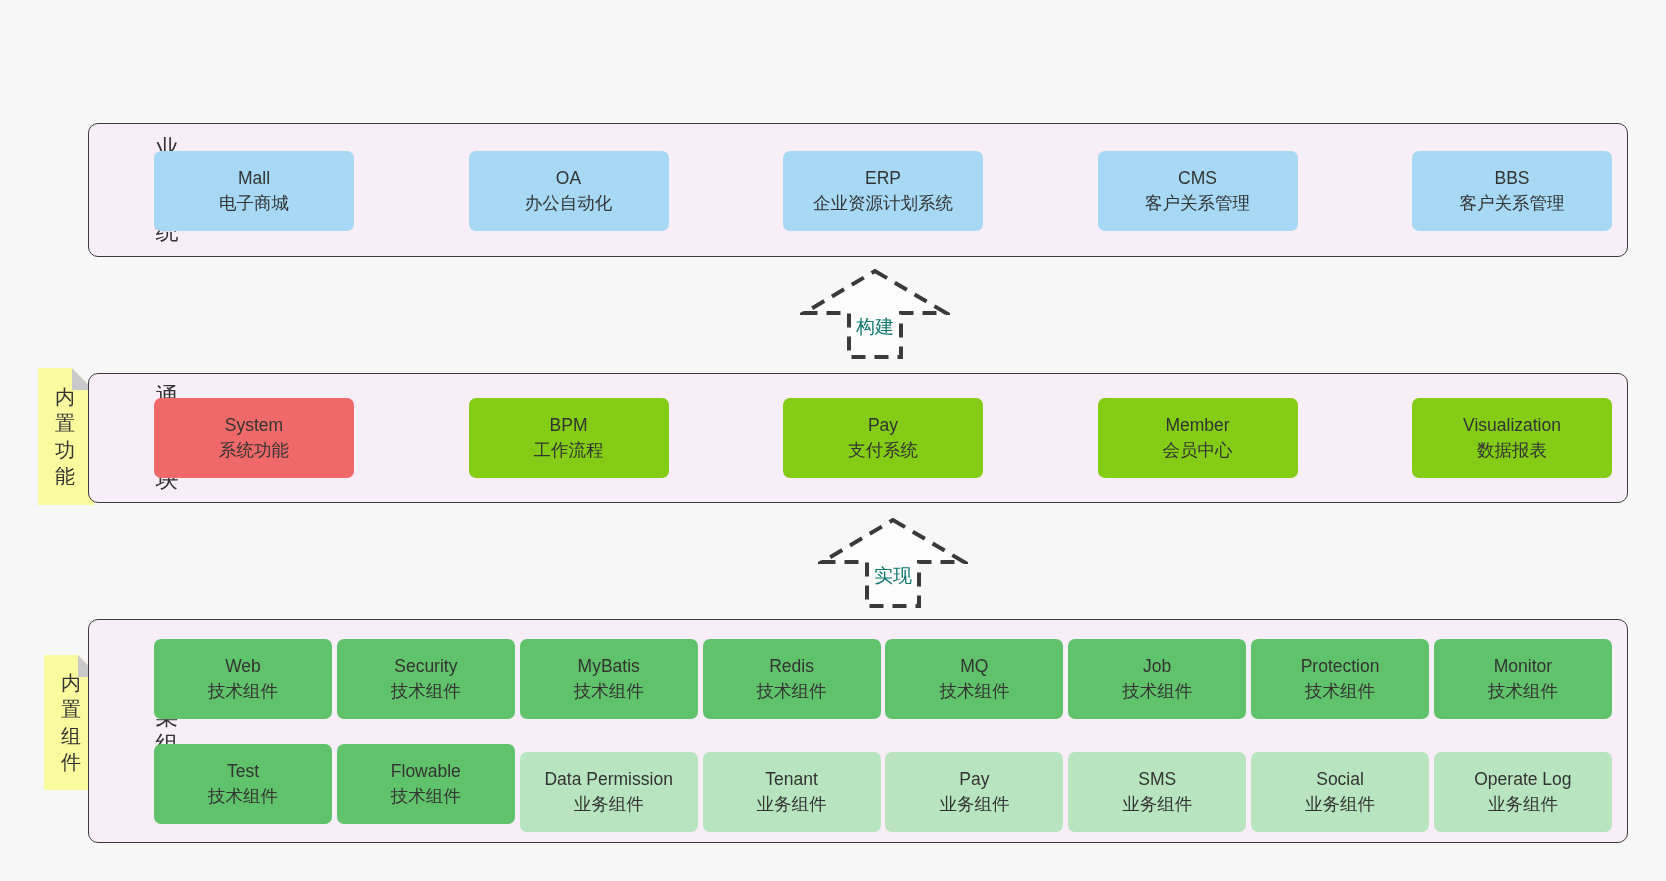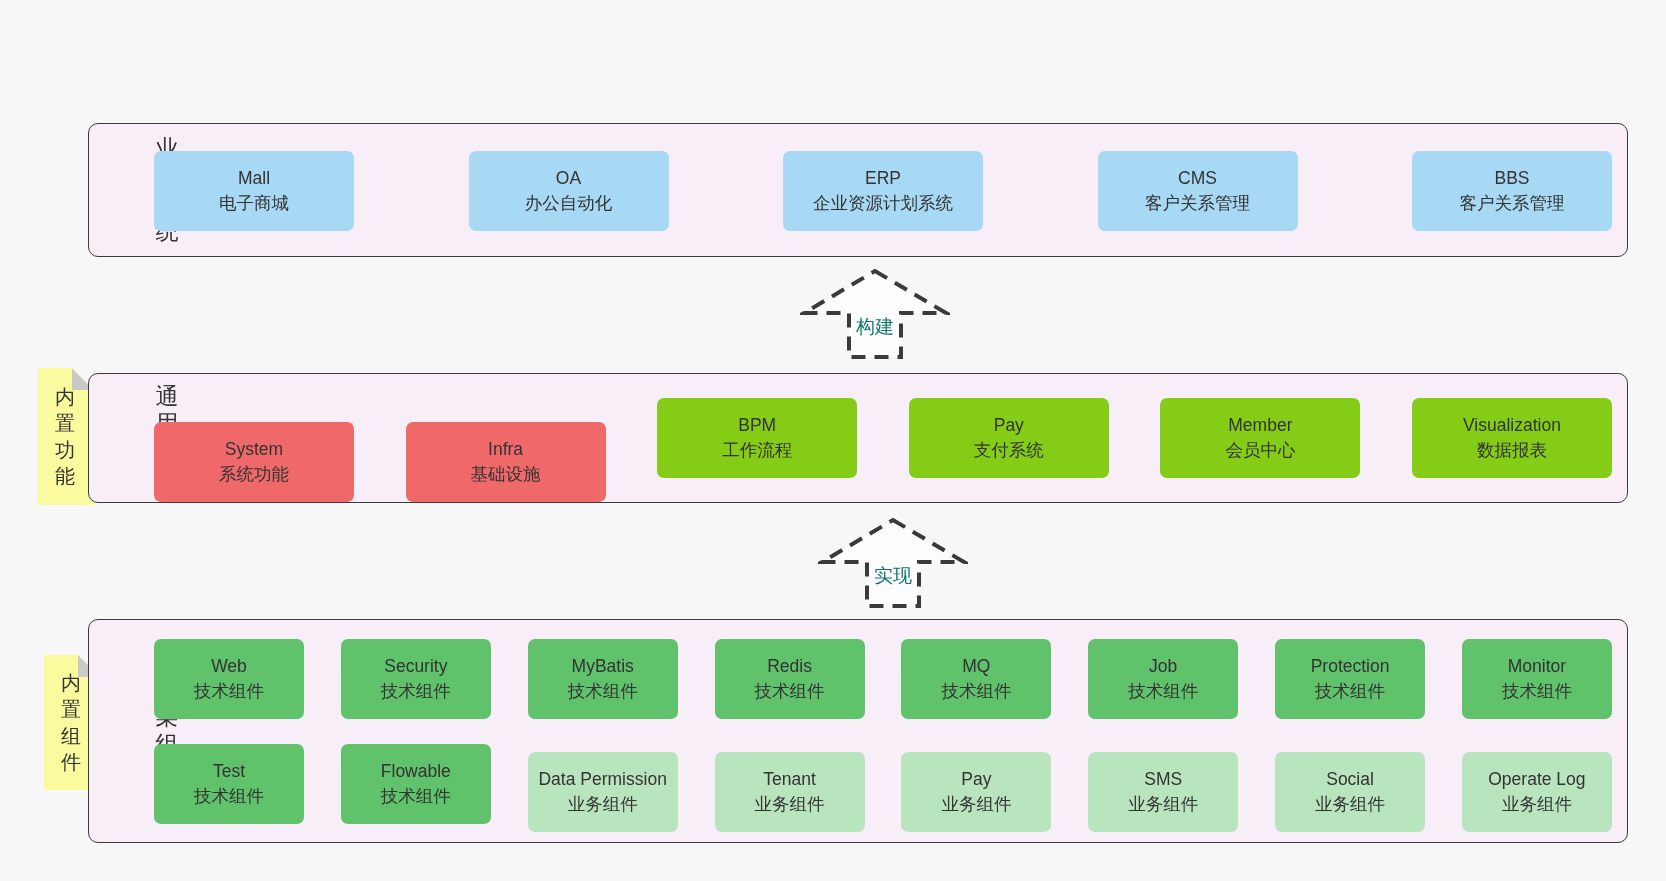--- a/index.html
+++ b/index.html
@@ -46,23 +46,23 @@
   #panel-components .row.r1{top:19px;}
   #panel-components .row.r2{top:124px;}
 
   .box{
     height:80px;border-radius:7px;
     display:flex;flex-direction:column;align-items:center;justify-content:center;
     font-size:17.5px;line-height:1.45;text-align:center;color:#333;
     padding:0 4px;box-sizing:border-box;
   }
   .w6{width:200px;}
-  .w8{width:150px;}
+  .w8{width:178px;}
   .blue{background:#a7d9f4;}
-  .red{background:#f0696a;margin-top:24px;}
+  .red{background:#f0696a;}
   .pink{background:#84cc16;text-align:right;}
   .gdark{background:#60c36c;}
   .glight{background:#b8e5bd;margin-top:8px;}
 
   
   .note{
     position:absolute;width:56px;background:#fafa9e;z-index:1;
     display:flex;align-items:center;justify-content:center;
     clip-path:polygon(0 0, calc(100% - 22px) 0, 100% 22px, 100% 100%, 0 100%);
   }
@@ -141,24 +141,20 @@
 
   <div class="panel" id="panel-modules">
     <div class="vlabel">
         <span>通用模块</span>
       </div>
     <div class="row">
       <div class="box w6 red">
         <span>System</span>
           <span>系统功能</span>
       </div>
-      <div class="box w6 red">
-        <span>Infra</span>
-          <span>基础设施</span>
-      </div>
       <div class="box w6 pink">
         <span>BPM</span>
           <span>工作流程</span>
       </div>
       <div class="box w6 pink">
         <span>Pay</span>
           <span>支付系统</span>
       </div>
       <div class="box w6 pink">
         <span>Member</span>

